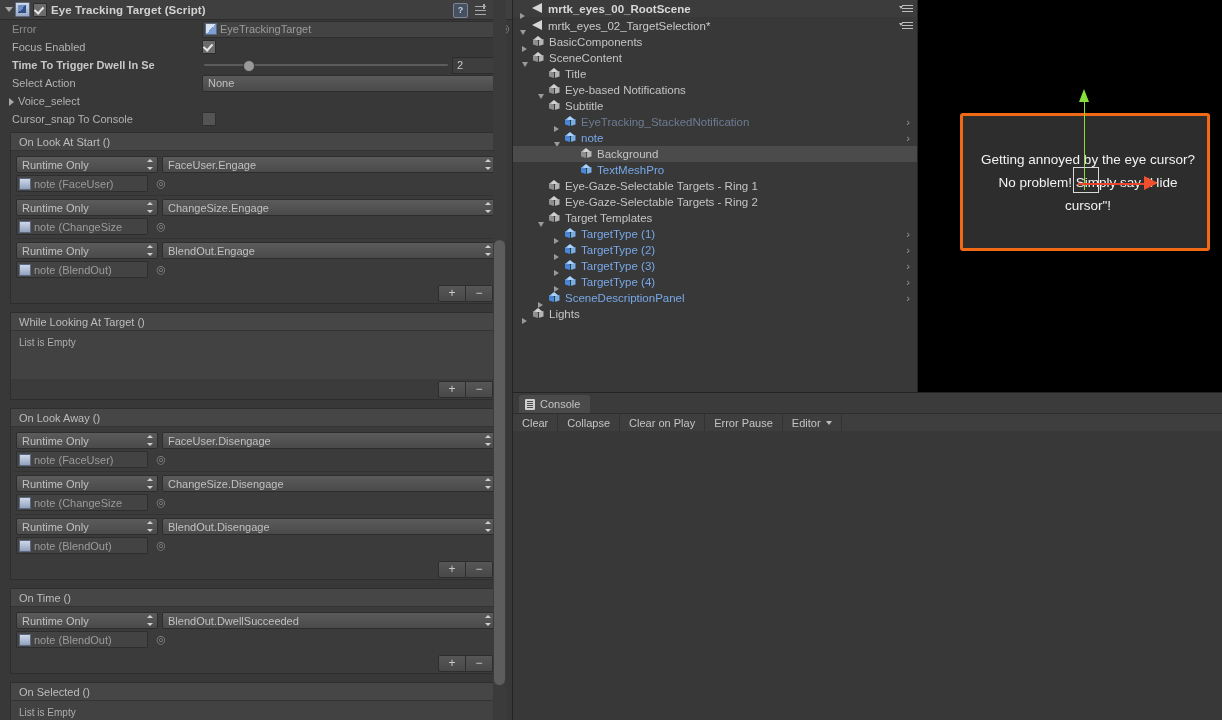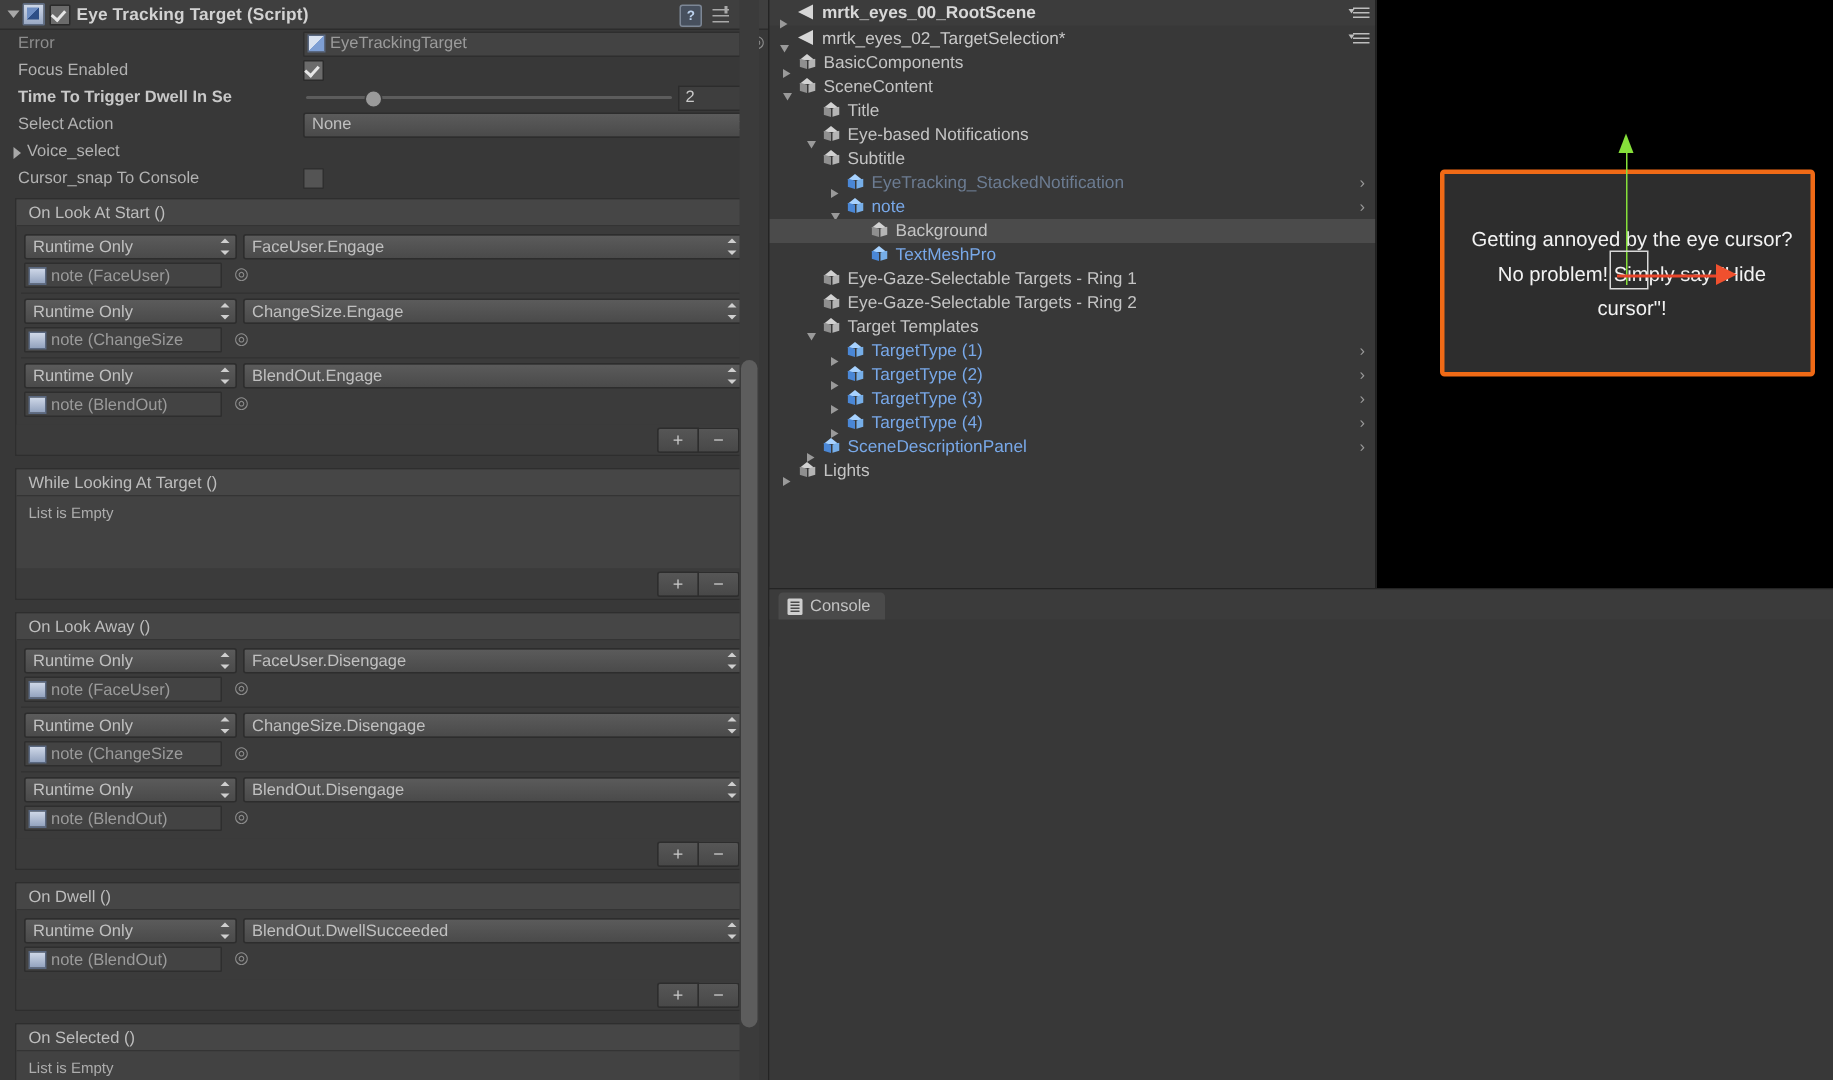--- a/index.html
+++ b/index.html
@@ -363,21 +363,21 @@
                 <span class="picker">◎</span>
               </div>
             </div>
           </div>
           <div class="evt-foot">
             <div class="pmbtn l">+</div>
             <div class="pmbtn r">−</div>
           </div>
         </div>
         <div class="evt">
-          <div class="evt-title">On Dwell ()</div>
+          <div class="evt-title">On Time ()</div>
           <div class="evt-body">
             <div class="evt-item">
               <div class="evt-line">
                 <div class="popup ev-pop">
                   <span>Runtime Only</span>
                   <span class="arr"></span>
                 </div>
                 <div class="popup ev-fn">
                   <span>BlendOut.DwellSucceeded</span>
                   <span class="arr"></span>
@@ -635,16 +635,34 @@
     <div id="red-head"></div>
   </div>
 
   <div id="console">
     <div id="console-tabbar">
       <div id="console-tab">
         <span class="tab-ico"></span>
         <span class="tab-lbl">Console</span>
       </div>
     </div>
+    <div id="console-toolbar">
+        <div class="tb-btn">
+          <span>Clear</span>
+        </div>
+        <div class="tb-btn">
+          <span>Collapse</span>
+        </div>
+        <div class="tb-btn">
+          <span>Clear on Play</span>
+        </div>
+        <div class="tb-btn">
+          <span>Error Pause</span>
+        </div>
+        <div class="tb-btn">
+          <span>Editor</span>
+          <span class="dd"></span>
+        </div>
+      </div>
     <div id="console-body"></div>
   </div>
 
 </div>
 
 </body></html>

